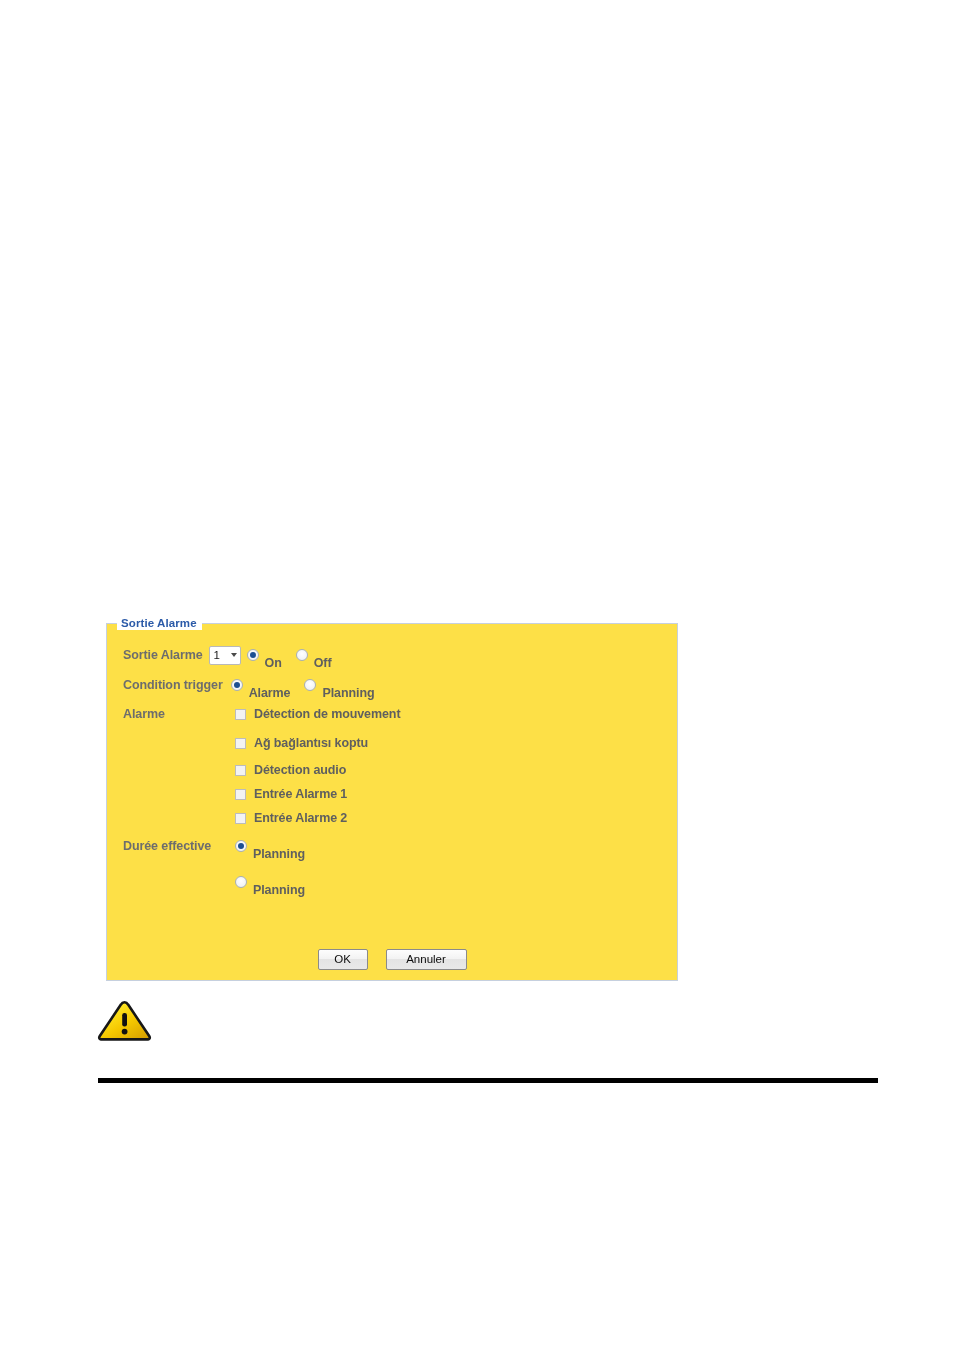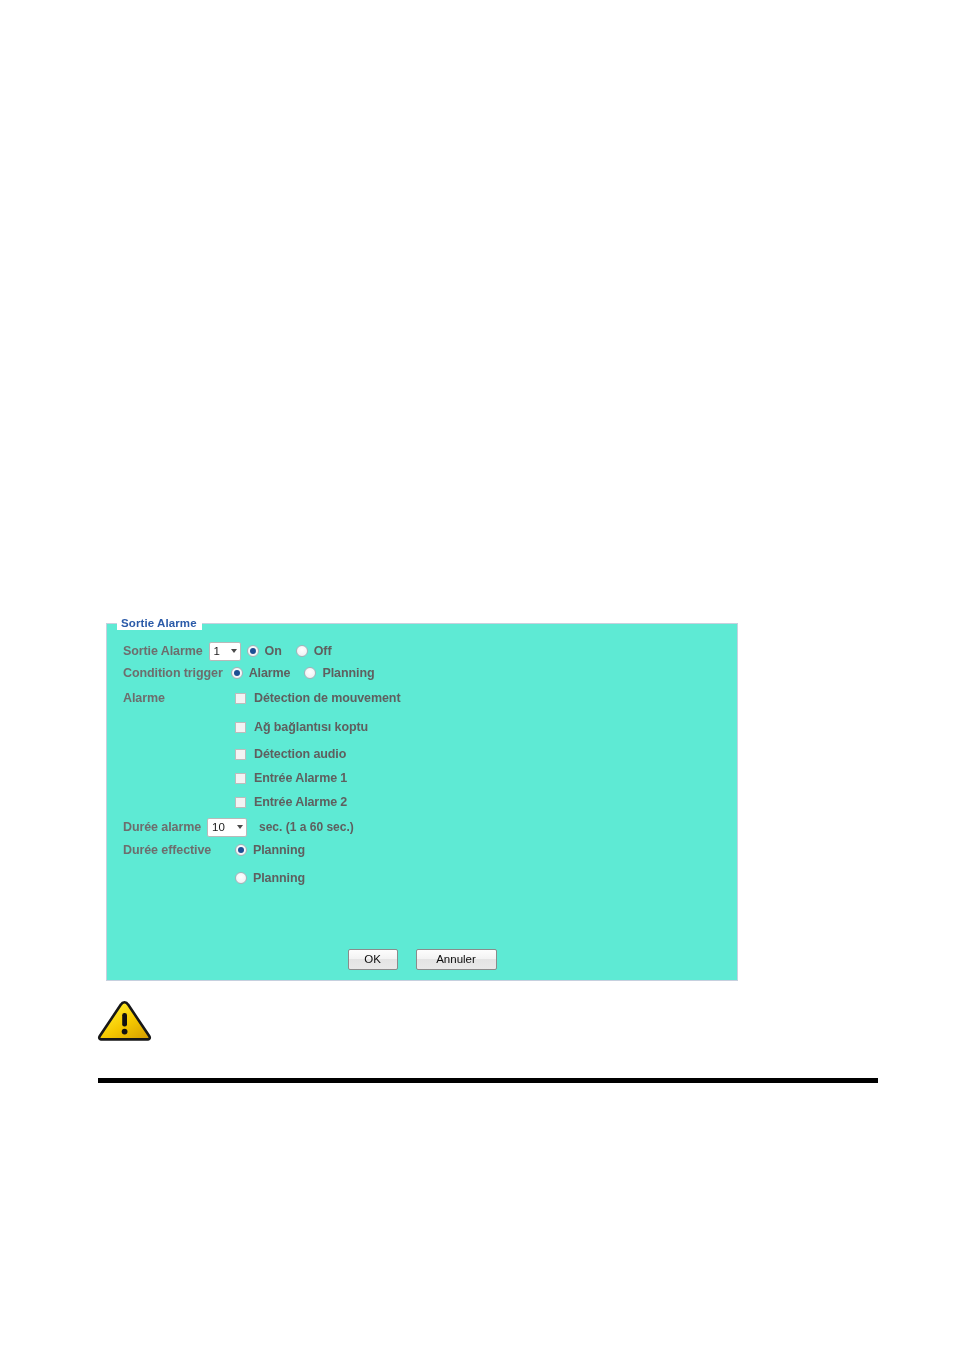--- a/index.html
+++ b/index.html
@@ -21,25 +21,25 @@
     position: absolute;
     inset: 0;
     background: #ffffff;
   }
 
   
   .alarm-panel {
     position: absolute;
     left: 106px;
     top: 623px;
-    width: 632px;
+    width: 572px;
     height: 358px;
     box-sizing: border-box;
     border: 1px solid #c6d0de;
-    background: #5eead4;
+    background: #fde047;
   }
   .panel-legend {
     position: absolute;
     left: 10px;
     top: -8px;
     background: #ffffff;
     padding: 0 5px 0 4px;
     font-size: 11.5px;
     font-weight: bold;
     color: #2b5aa8;
@@ -137,20 +137,21 @@
     border-radius: 50%;
     background: #1c4f93;
   }
   .radio-label {
     font-size: 12.5px;
     font-weight: bold;
     color: #5f5f5f;
     white-space: nowrap;
     letter-spacing: -0.1px;
     cursor: pointer;
+    margin-top: 16px;
   }
 
   
   .cb-row {
     display: flex;
     align-items: center;
     min-height: 24px;
     padding-left: 16px;
   }
   .cb-spacer {
@@ -299,30 +300,20 @@
         <span class="checkbox"></span>
         <span class="cb-label">Entrée Alarme 1</span>
       </div>
 
       <div class="cb-row">
         <span class="cb-spacer"></span>
         <span class="checkbox"></span>
         <span class="cb-label">Entrée Alarme 2</span>
       </div>
 
-      <div class="row" style="margin-top:2px;">
-        <span class="row-label">Durée alarme</span>
-
-        <span class="sel sel-2">
-          <span class="sel-value">10</span>
-          <span class="sel-arrow"></span>
-        </span>
-
-        <span class="hint">sec. (1 a 60 sec.)</span>
-      </div>
 
       <div class="row" style="margin-top:1px;">
         <span class="row-label fixed-w">Durée effective</span>
 
         <span class="radio-group">
           <span class="radio checked"></span>
           <span class="radio-label">Planning</span>
         </span>
       </div>
 

